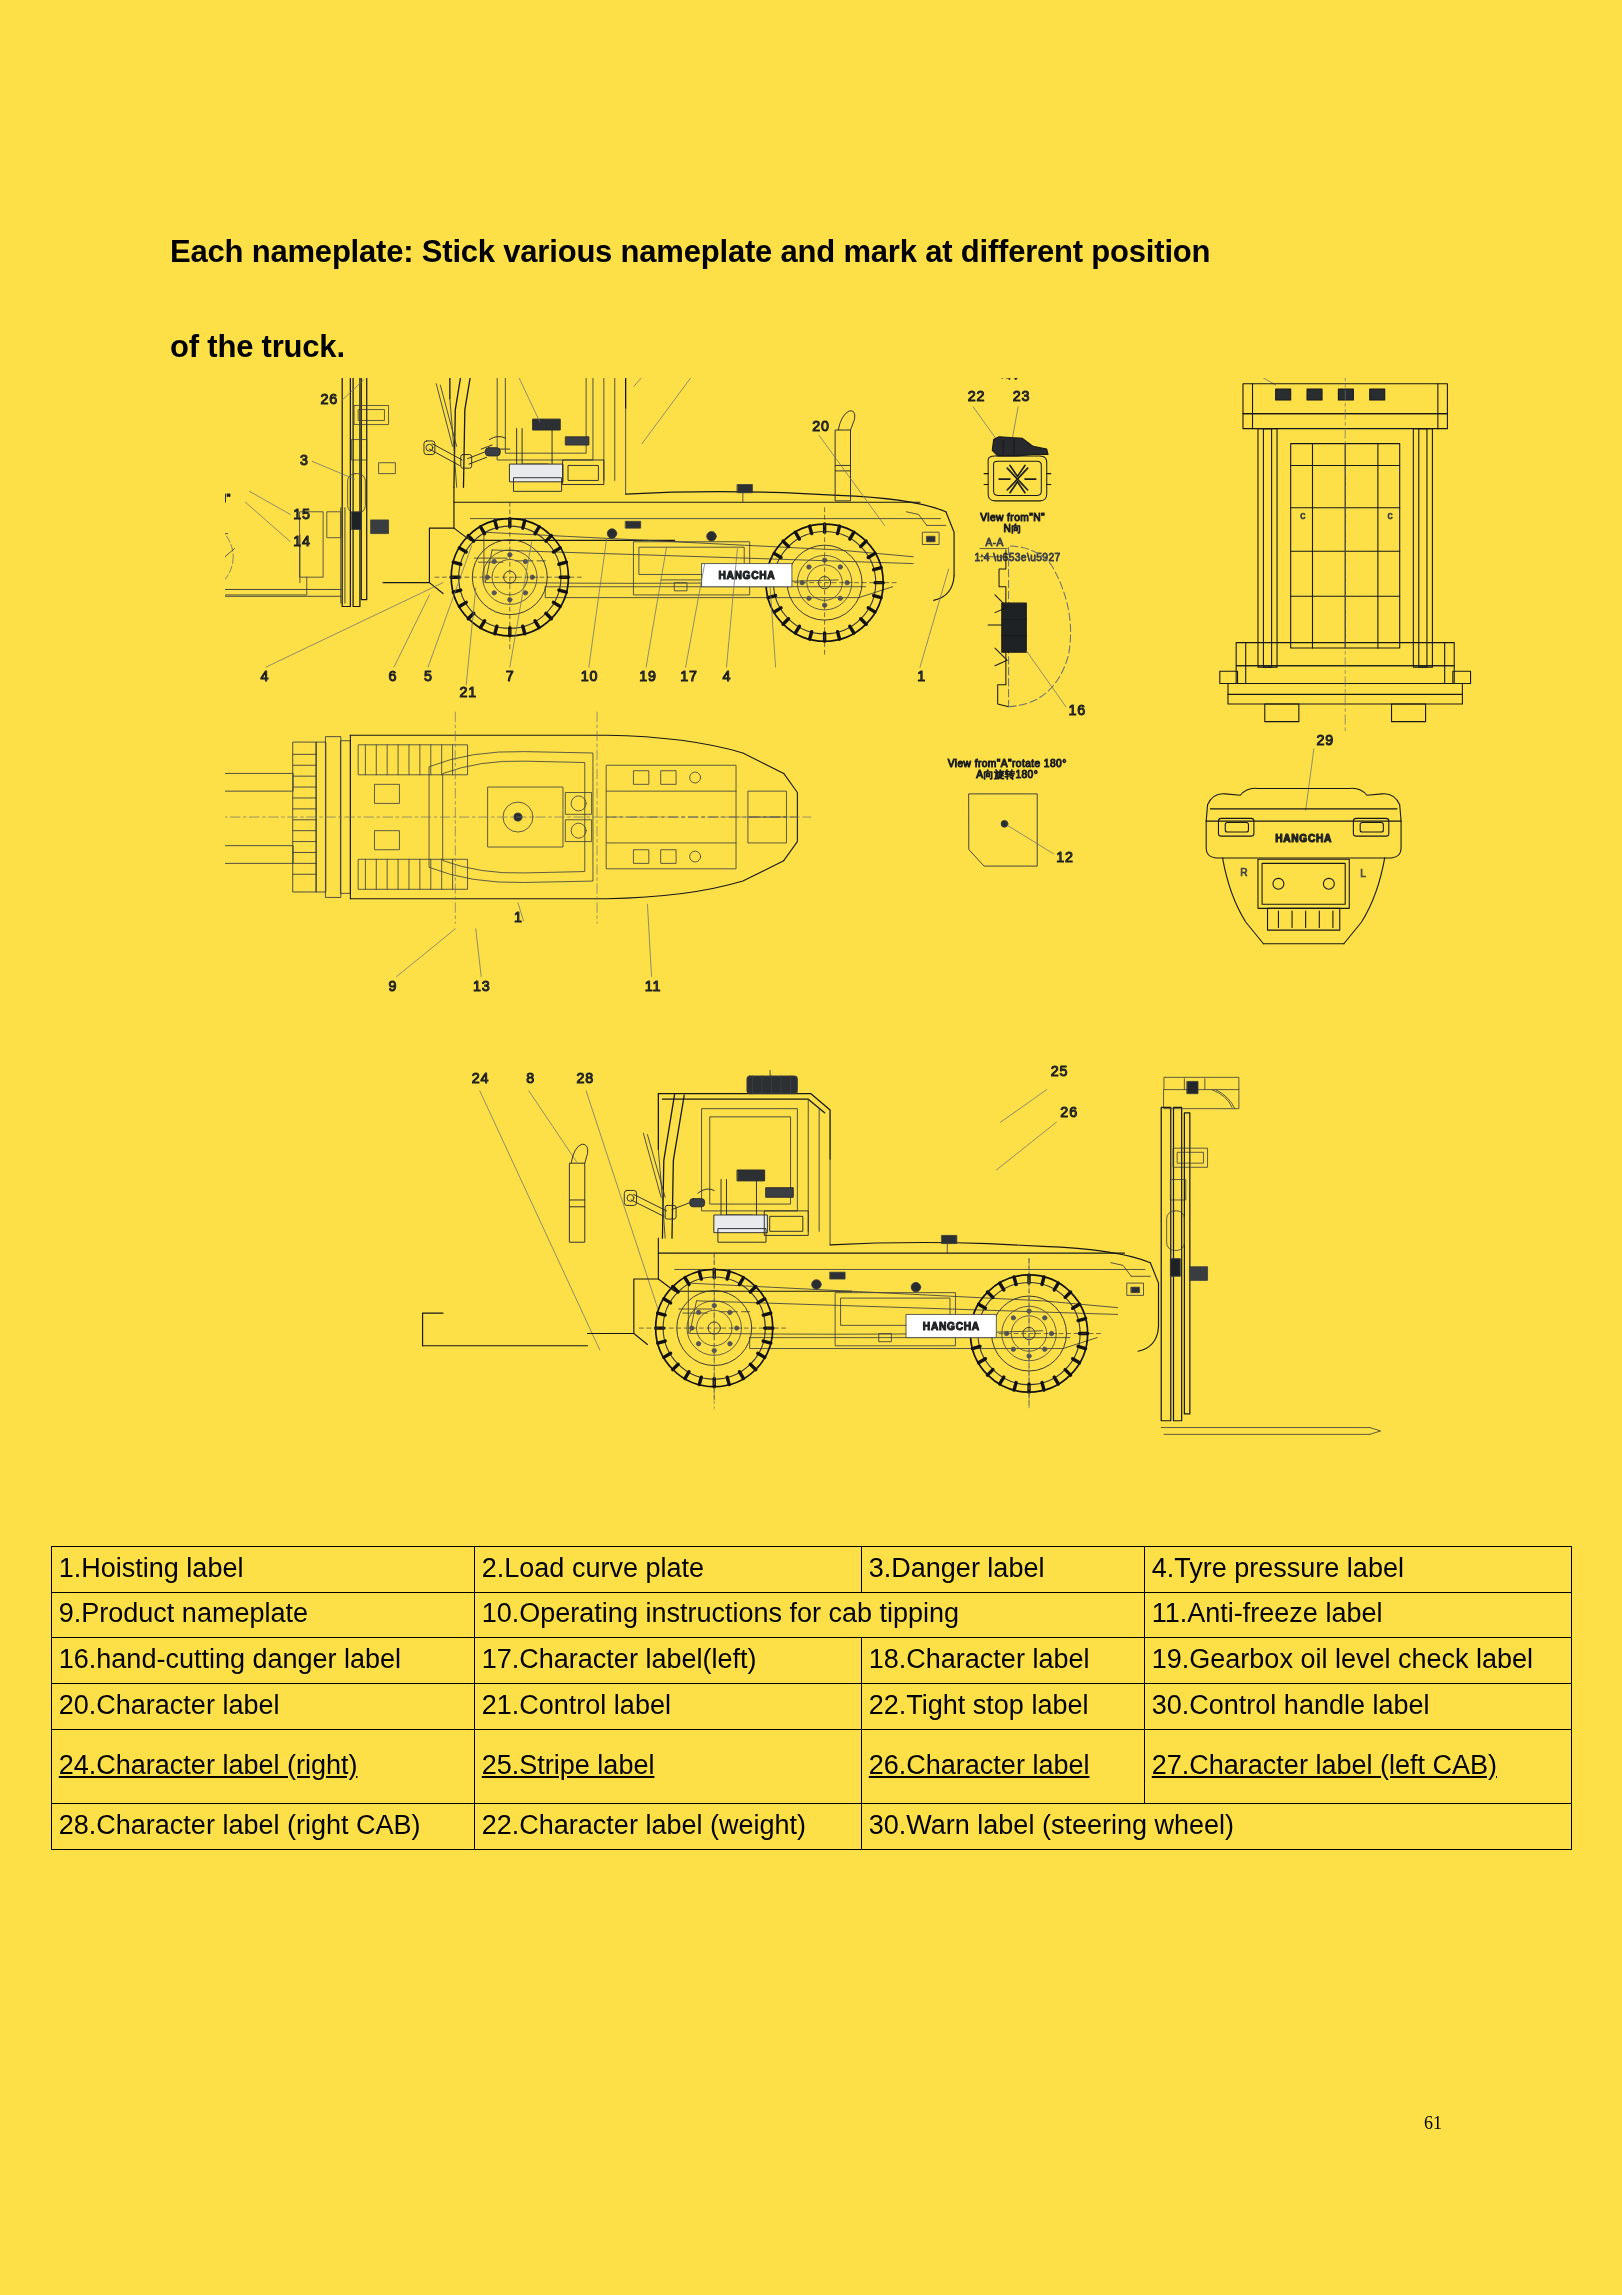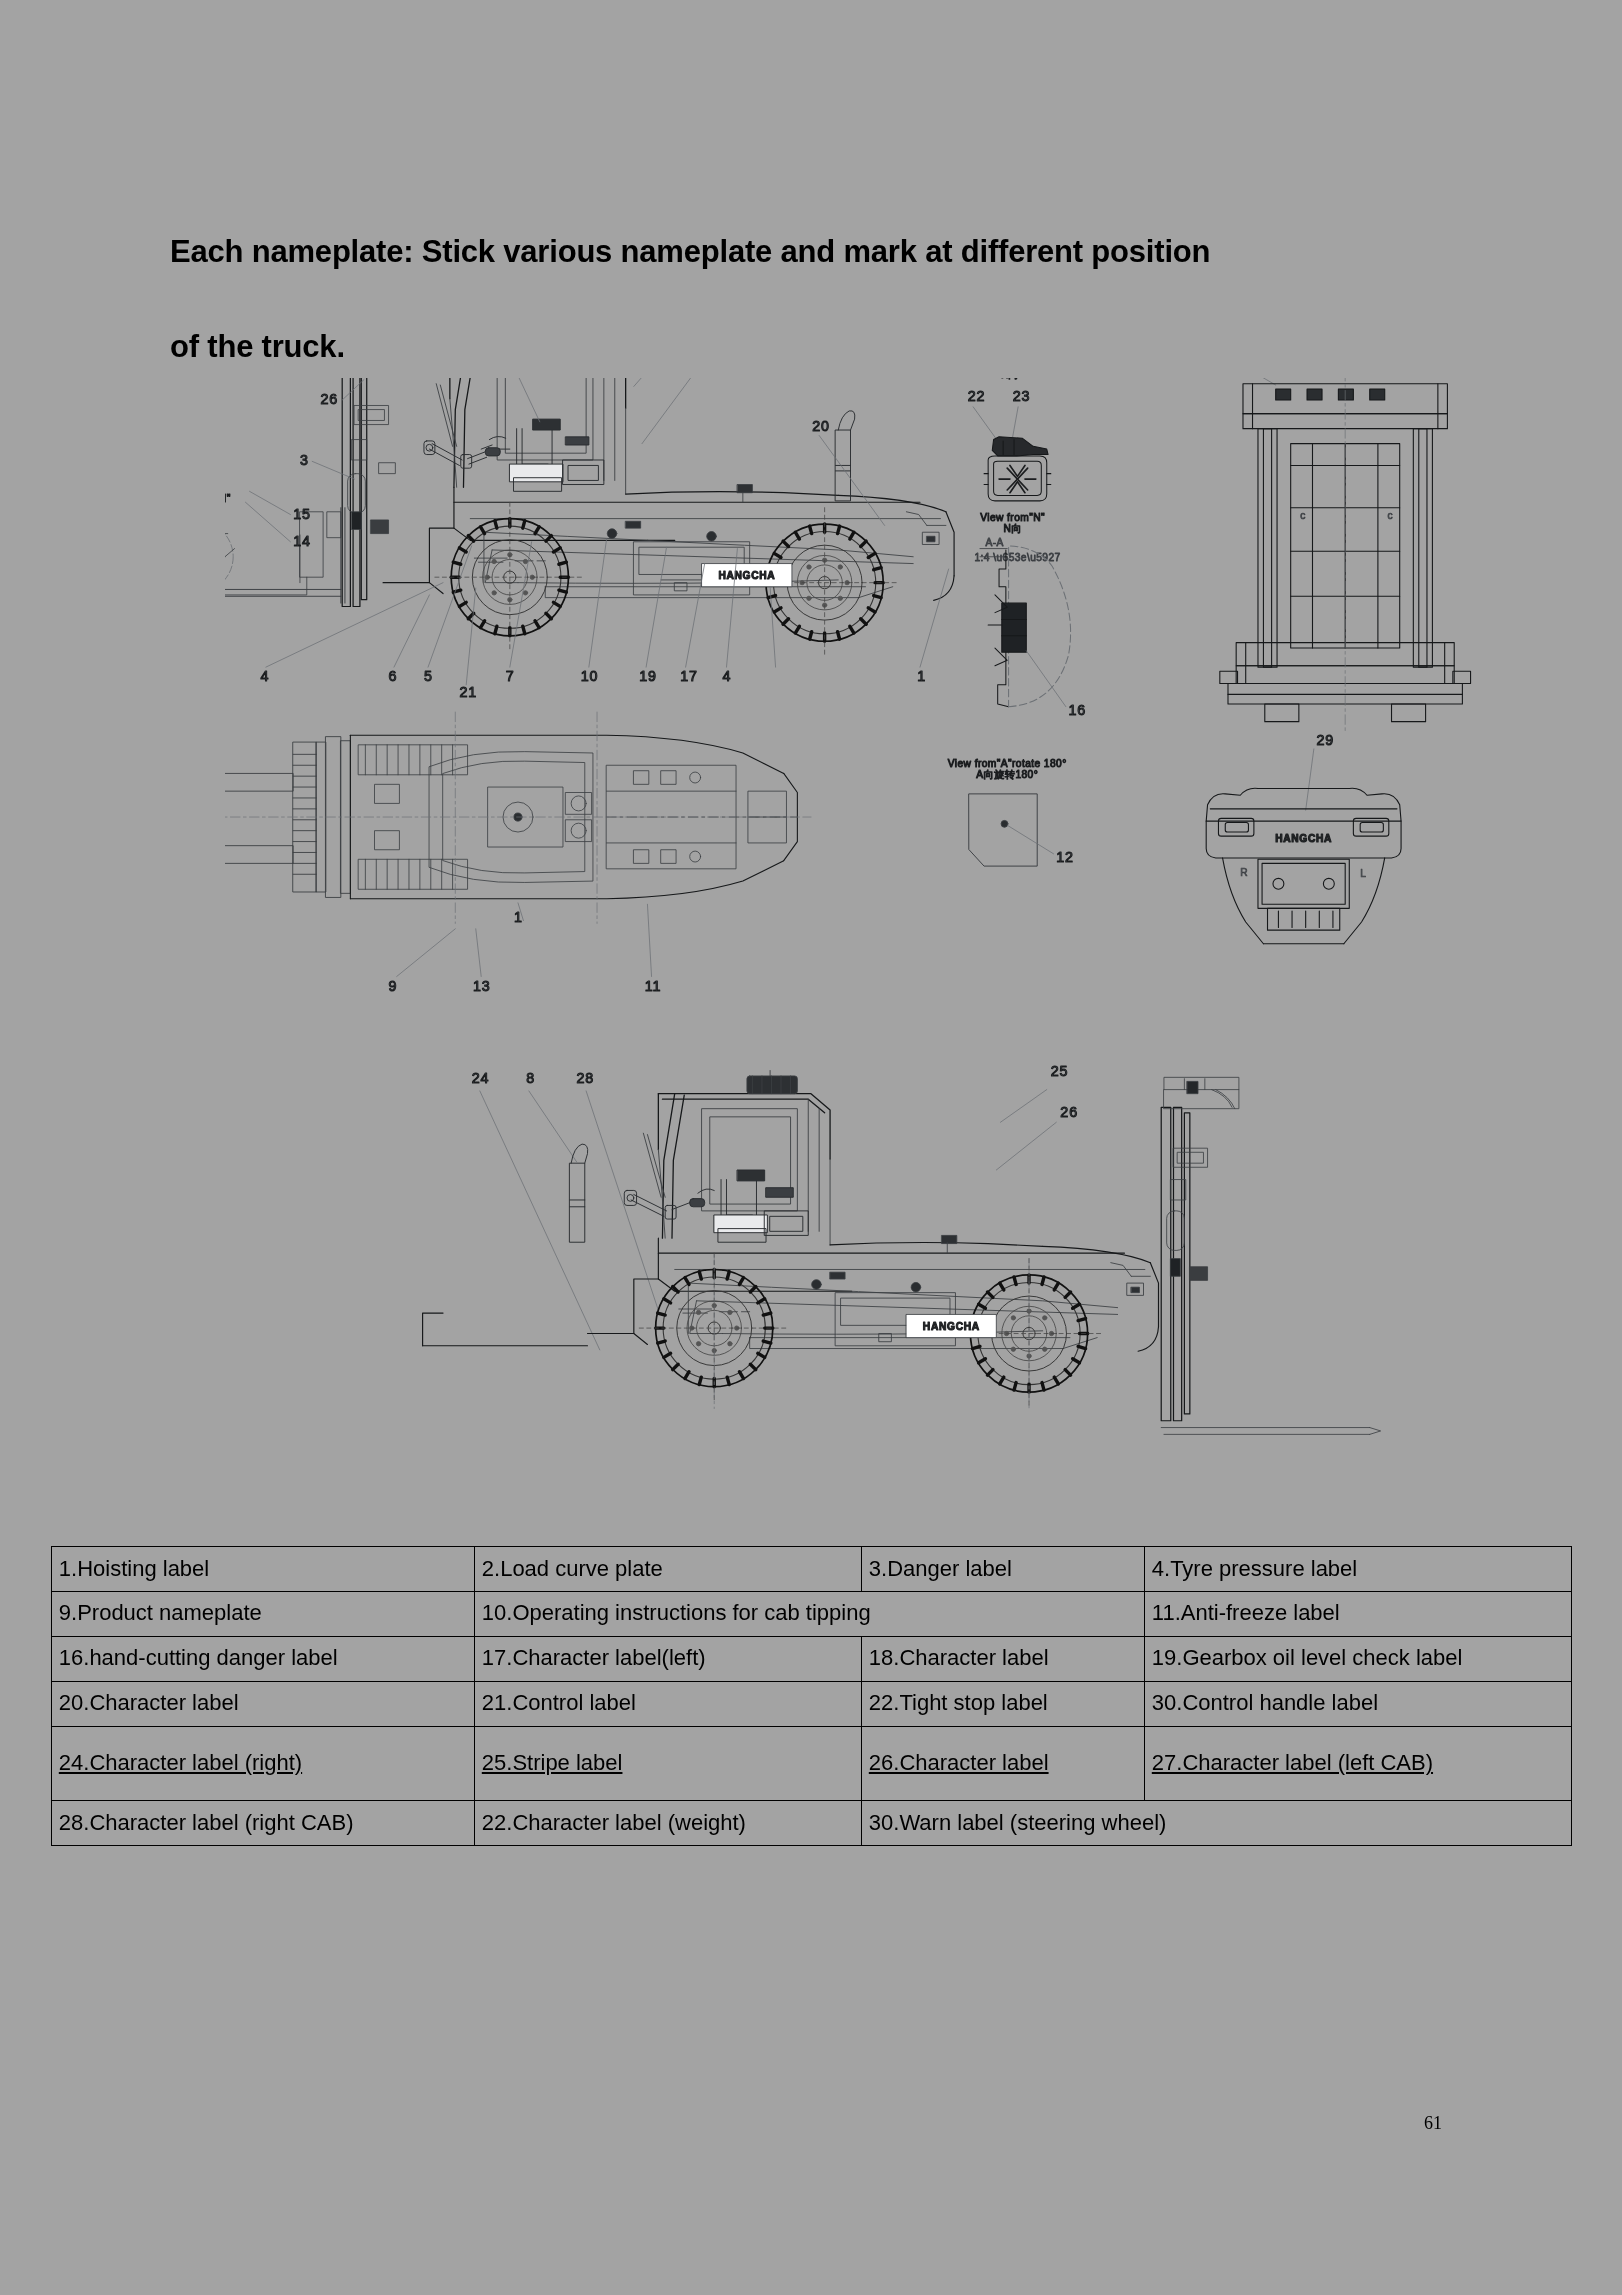--- a/index.html
+++ b/index.html
@@ -14,21 +14,21 @@
     font-family: "Liberation Sans", sans-serif;
     color: #000000;
     position: relative;
     overflow: hidden;
   }
   .page {
     position: absolute;
     left: 0; top: 0;
     width: 1622px;
     height: 2295px;
-    background: #a3a3a3;
+    background: #fde047;
   }
 
   
   .heading {
     position: absolute;
     left: 170px;
     top: 204px;
     width: 1336px;
     font-size: 31px;
     font-weight: bold;
@@ -49,21 +49,21 @@
   .drawing svg { display: block; }
 
   
   .legend-table {
     position: absolute;
     left: 51px;
     top: 1546px;
     width: 1520px;
     border-collapse: collapse;
     table-layout: fixed;
-    font-size: 22px;
+    font-size: 27px;
     font-family: "Liberation Sans", sans-serif;
   }
   .legend-table td {
     border: 1.4px solid #000;
     padding: 4.8px 6.8px 6.1px 6.8px;
     vertical-align: middle;
     white-space: nowrap;
     line-height: 1.25;
     height: 33px;
   }

